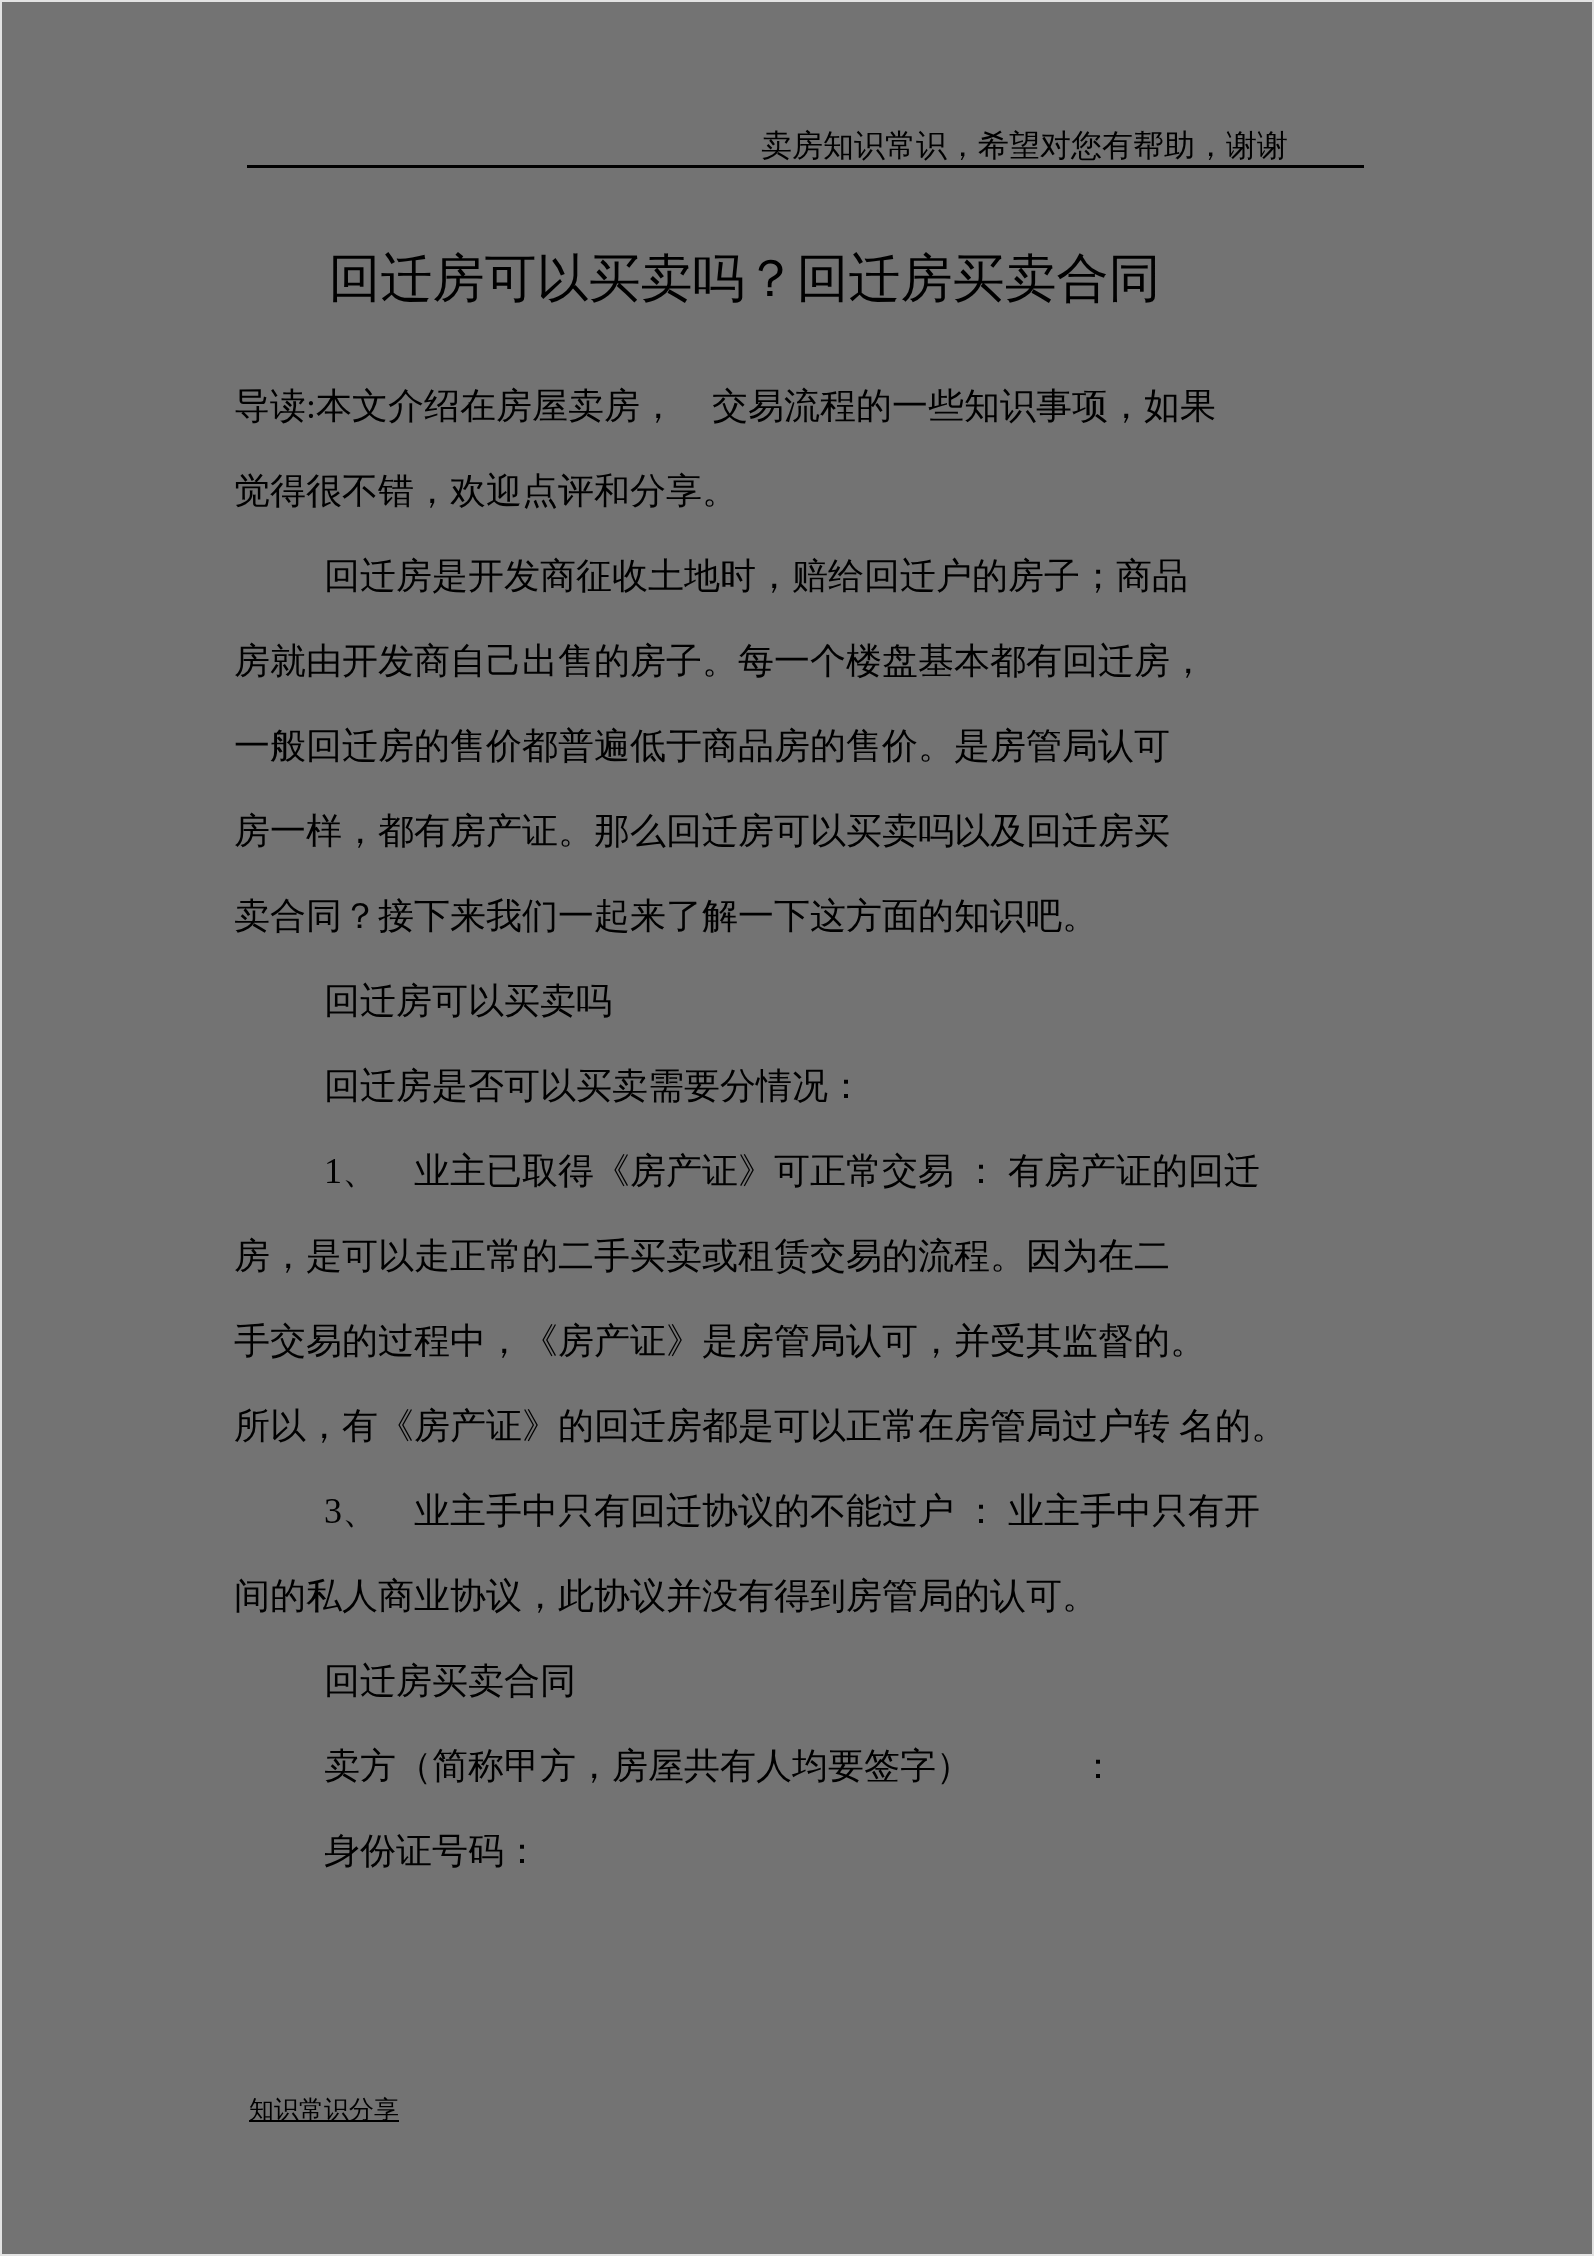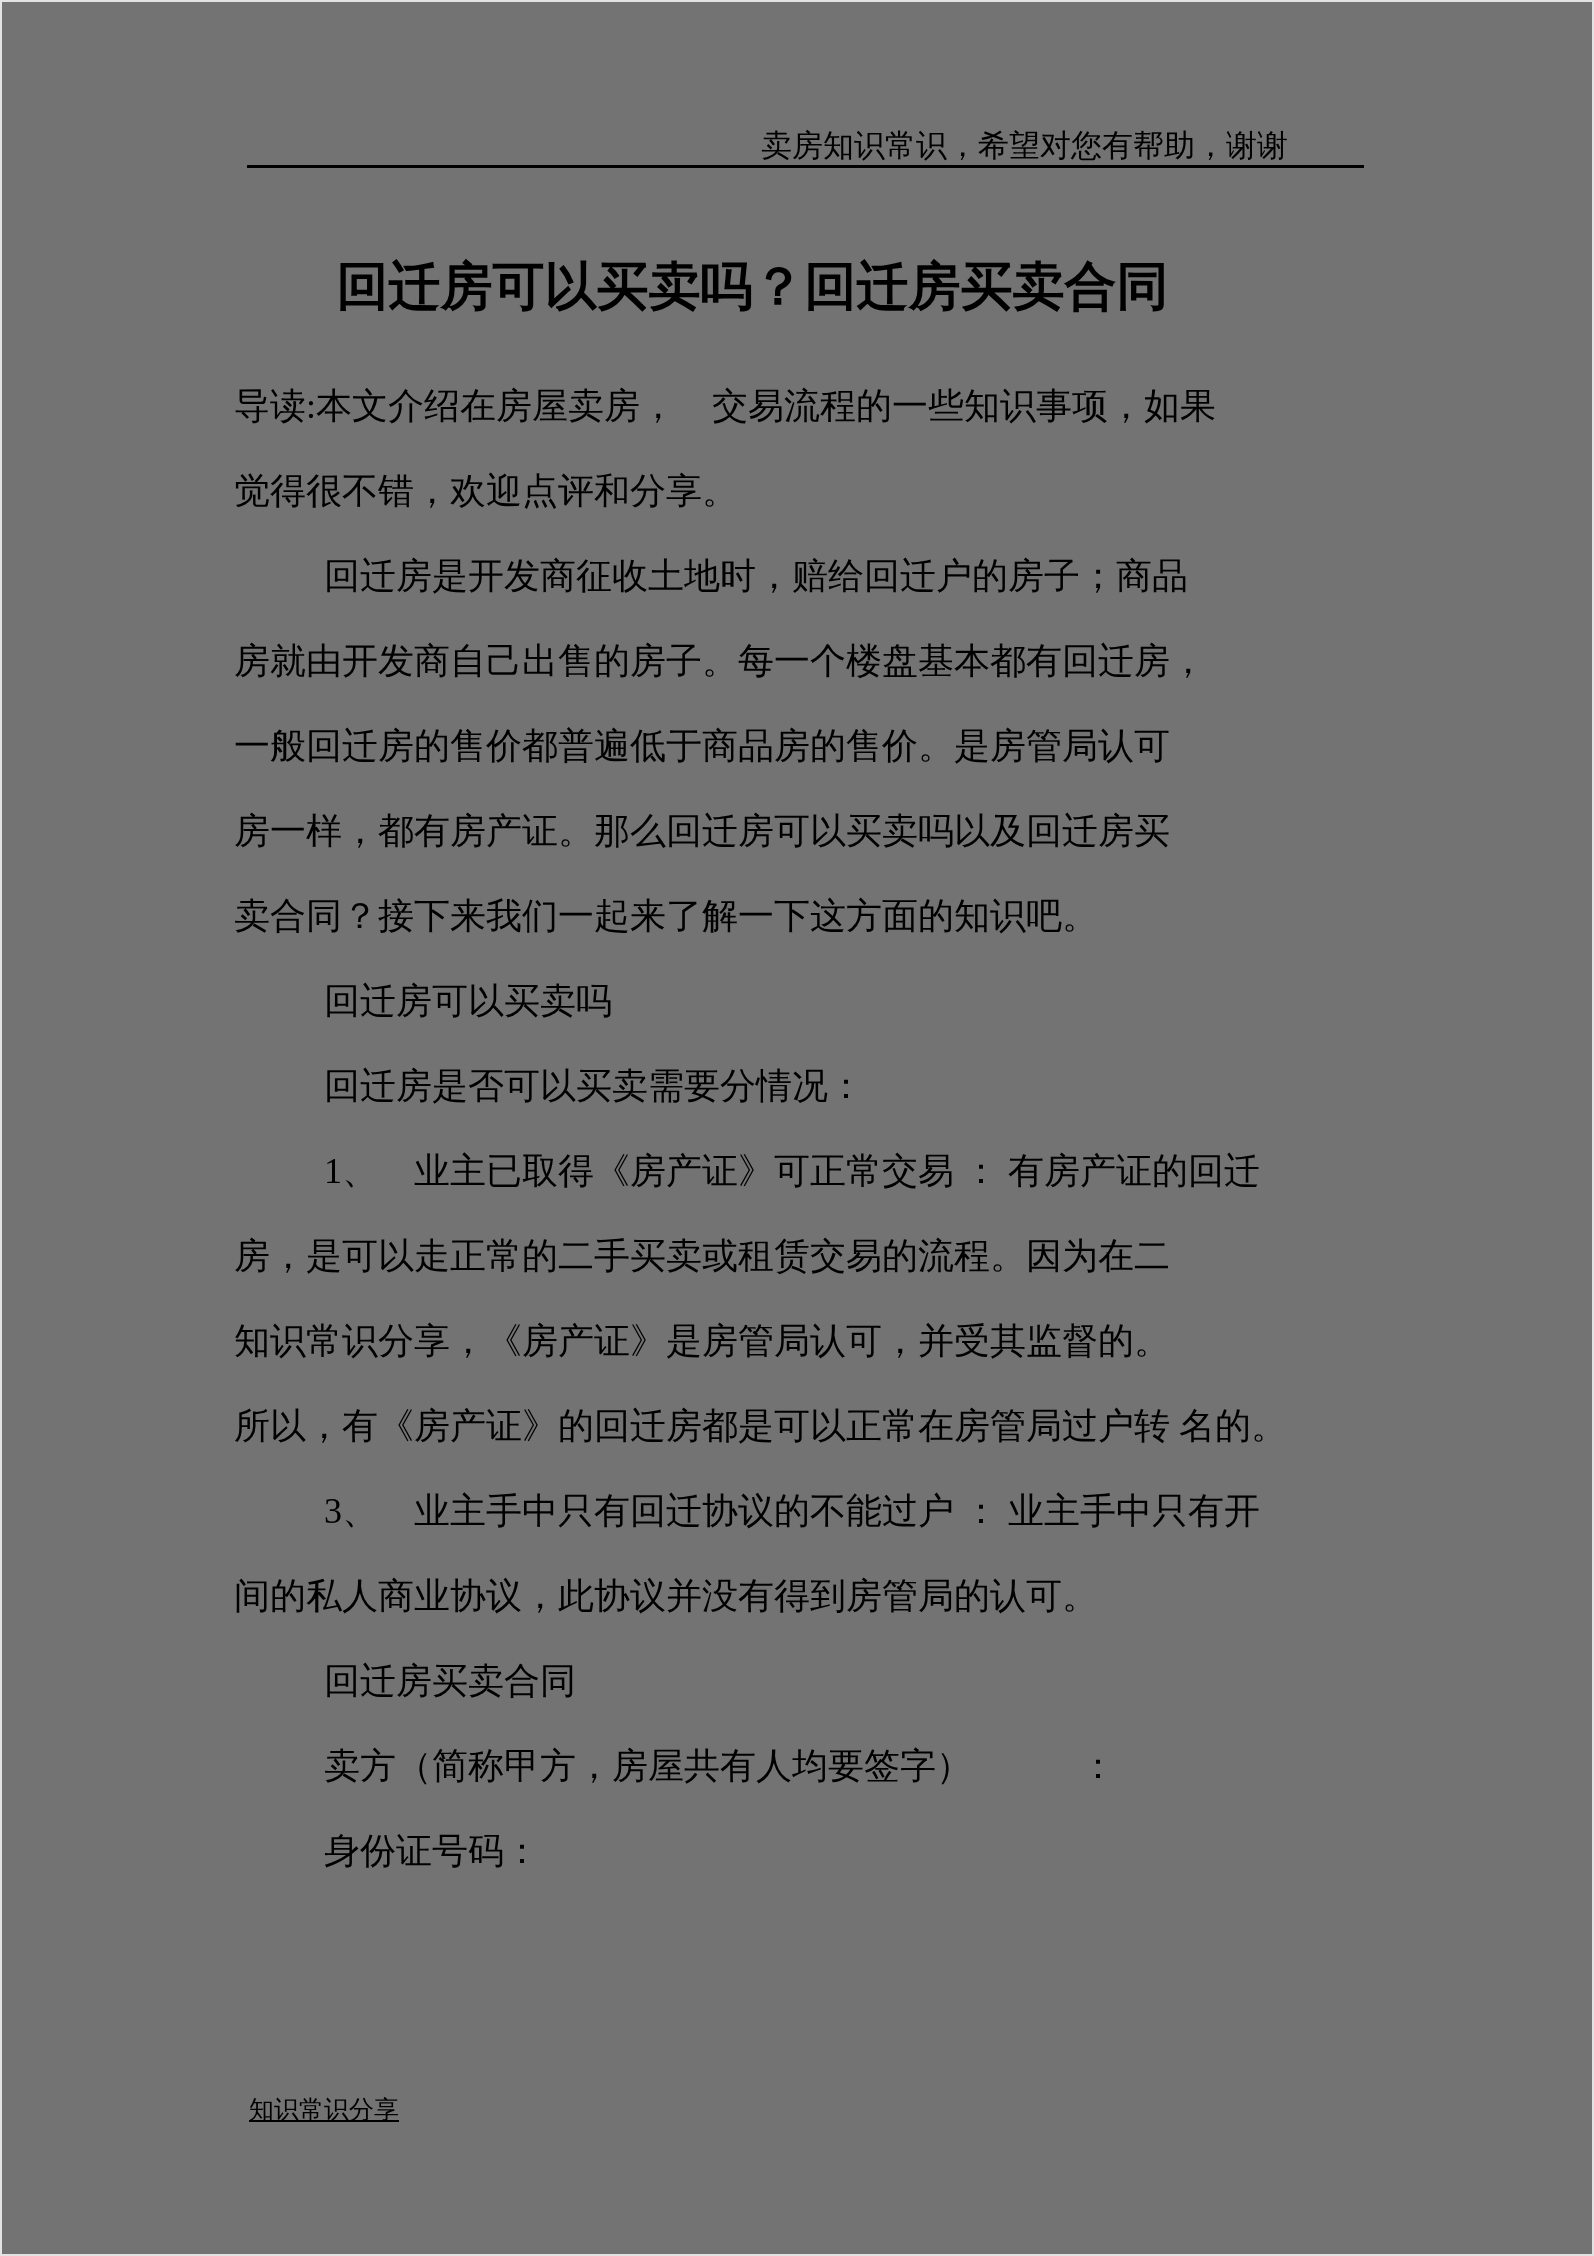--- a/index.html
+++ b/index.html
@@ -71,35 +71,35 @@
 </style>
 </head>
 <body>
 
 <div class="page">
 
   <div class="header-text">卖房知识常识，希望对您有帮助，谢谢</div>
 
   <div class="header-rule"></div>
 
-  <h1 class="doc-title" style="margin:12px; font-weight:bold;">回迁房可以买卖吗？回迁房买卖合同</h1>
+  <h1 class="doc-title" style="margin:4px; font-weight:normal;">回迁房可以买卖吗？回迁房买卖合同</h1>
 
   <div class="body-text">
     <div class="line">导读:本文介绍在房屋卖房，　交易流程的一些知识事项，如果</div>
     <div class="line">觉得很不错，欢迎点评和分享。</div>
     <div class="line indent">回迁房是开发商征收土地时，赔给回迁户的房子；商品</div>
     <div class="line">房就由开发商自己出售的房子。每一个楼盘基本都有回迁房，</div>
     <div class="line">一般回迁房的售价都普遍低于商品房的售价。是房管局认可</div>
     <div class="line">房一样，都有房产证。那么回迁房可以买卖吗以及回迁房买</div>
     <div class="line">卖合同？接下来我们一起来了解一下这方面的知识吧。</div>
     <div class="line indent">回迁房可以买卖吗</div>
     <div class="line indent">回迁房是否可以买卖需要分情况：</div>
     <div class="line indent">1、　业主已取得《房产证》可正常交易 ： 有房产证的回迁</div>
     <div class="line">房，是可以走正常的二手买卖或租赁交易的流程。因为在二</div>
-    <div class="line">知识常识分享，《房产证》是房管局认可，并受其监督的。</div>
+    <div class="line">手交易的过程中，《房产证》是房管局认可，并受其监督的。</div>
     <div class="line">所以，有《房产证》的回迁房都是可以正常在房管局过户转 名的。</div>
     <div class="line indent">3、　业主手中只有回迁协议的不能过户 ： 业主手中只有开</div>
     <div class="line">间的私人商业协议，此协议并没有得到房管局的认可。</div>
     <div class="line indent">回迁房买卖合同</div>
     <div class="line indent">卖方（简称甲方，房屋共有人均要签字）　　　：</div>
     <div class="line indent">身份证号码：</div>
   </div>
 
   <div class="footer-text">知识常识分享</div>
 

